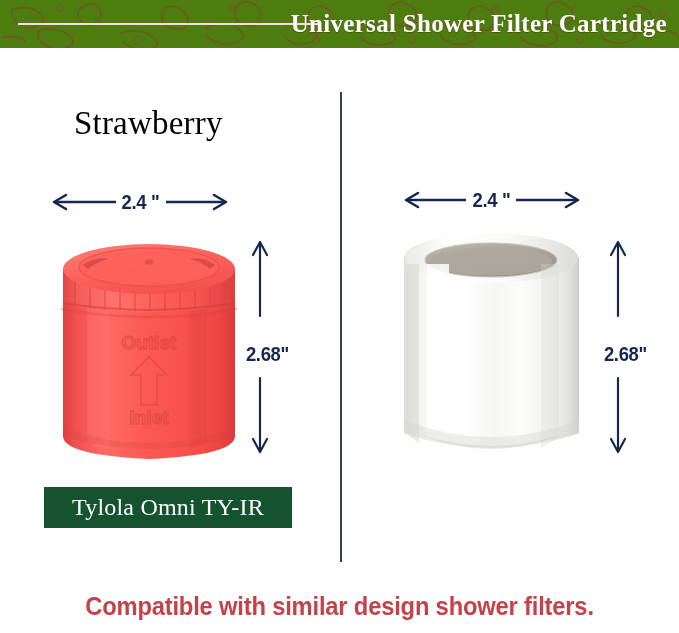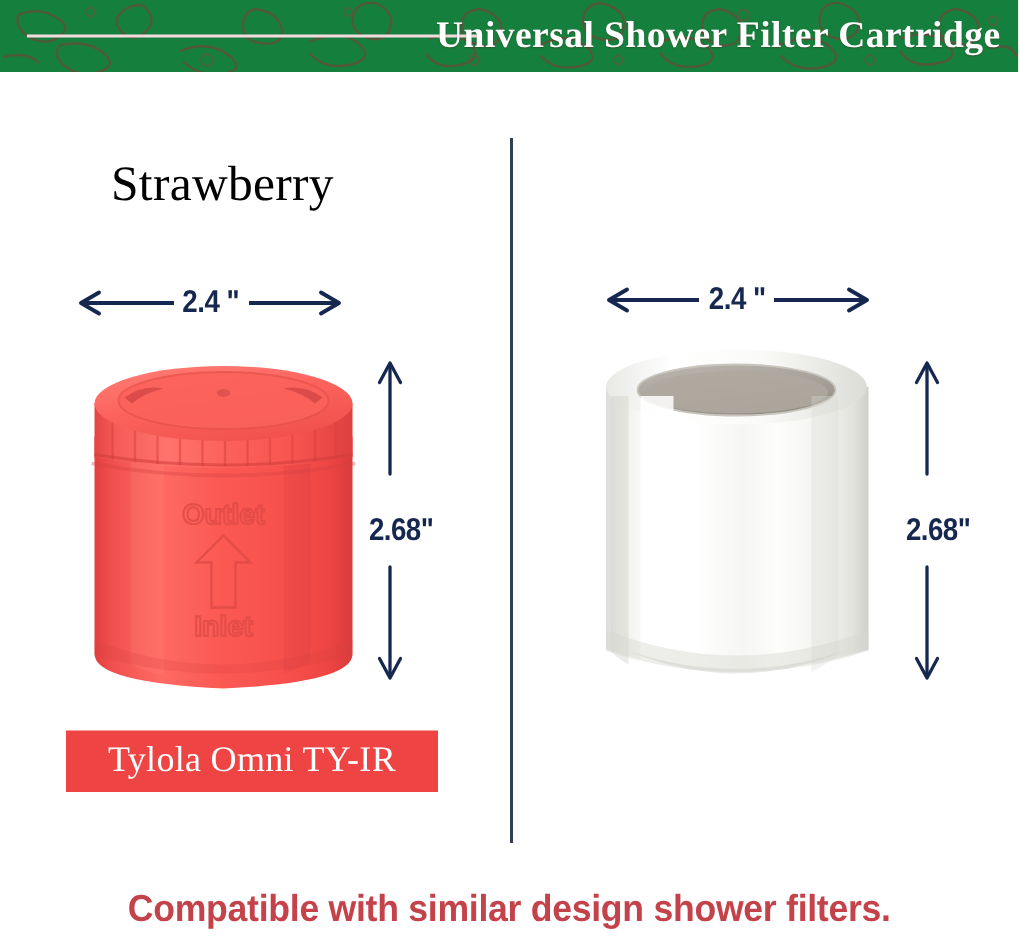--- a/index.html
+++ b/index.html
@@ -8,21 +8,21 @@
     background:#ffffff;
     font-family:"Liberation Serif", serif;
     overflow:hidden;
     position:relative;
   }
   .page{position:relative;width:679px;height:633px;overflow:hidden;background:#fff;}
 
   
   .header{
     position:absolute;left:0;top:0;width:679px;height:48px;
-    background:#15803d;
+    background:#4d7c0f;
     overflow:hidden;
   }
   .header .splash{
     position:absolute;left:0;top:0;width:679px;height:48px;
     opacity:.55;
   }
   .header-rule{
     position:absolute;left:18px;top:23px;width:300px;height:2px;
     background:#f3dcdd;
   }
@@ -76,21 +76,21 @@
   }
 
   
   .cart-white{
     position:absolute;left:399px;top:228px;width:185px;height:235px;
   }
 
   
   .model-banner{
     position:absolute;left:44px;top:487px;width:248px;height:41px;
-    background:#ef4444;
+    background:#14532d;
     display:flex;align-items:center;justify-content:center;
   }
   .model-banner-label{
     color:#ffffff;
     font-family:"Liberation Serif", serif;
     font-size:24px;font-weight:400;
     letter-spacing:.2px;
     white-space:nowrap;
   }
 

